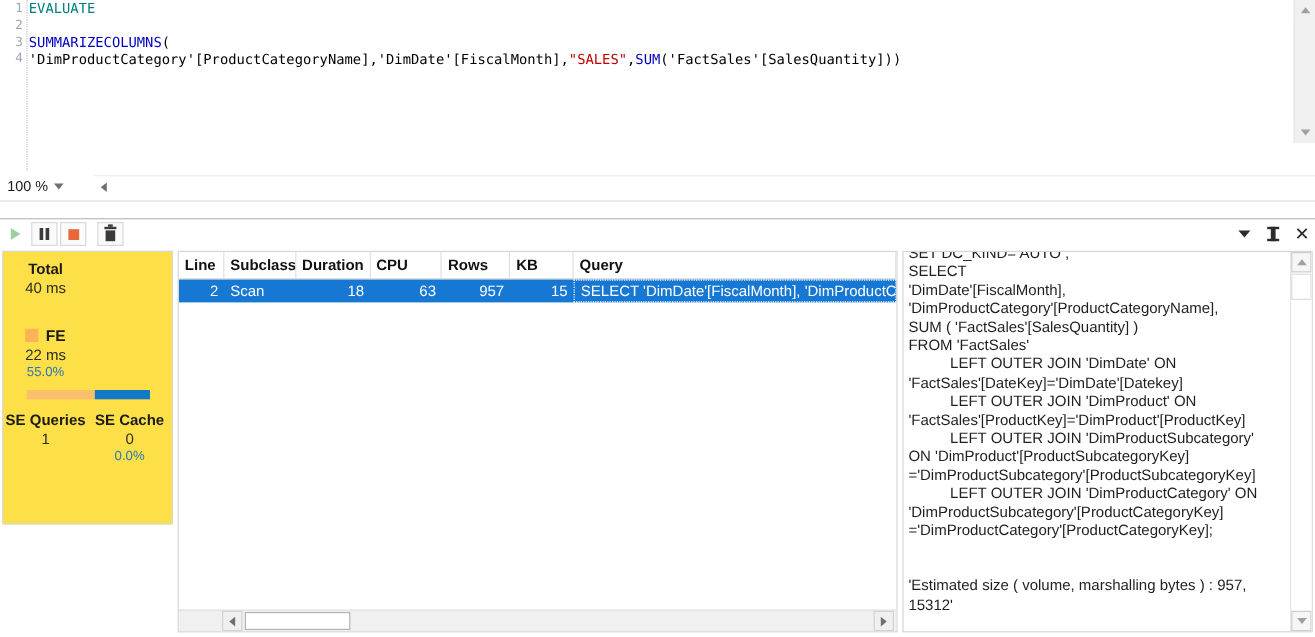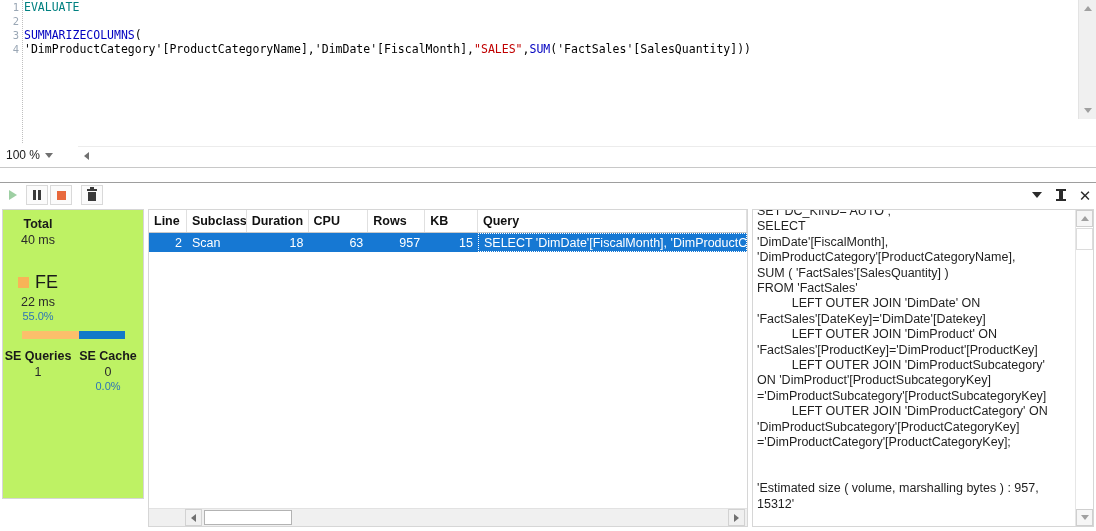--- a/index.html
+++ b/index.html
@@ -167,41 +167,41 @@
   }
   .wb-pin { position: relative; width: 10px; height: 12px; }
   .wb-pin .bar { position: absolute; left: 3px; top: 0; width: 4px; height: 12px; background: #2b2b2b; }
   .wb-pin .top { position: absolute; left: 0; top: 0; width: 10px; height: 2px; background: #2b2b2b; }
   .wb-pin .bot { position: absolute; left: 0; bottom: 0; width: 10px; height: 2px; background: #2b2b2b; }
   .wb-x { font-size: 15px; line-height: 15px; color: #2b2b2b; font-family: "Liberation Sans", sans-serif; }
 
   
   #stats-box {
     position: absolute;
-    left: 2px; top: 26px; width: 142px; height: 290px;
+    left: 2px; top: 26px; width: 142px; height: 228px;
     border: 1px solid #d6d6d6;
-    background: #bef264;
+    background: #fde047;
     box-sizing: border-box;
   }
   .stats-row { display: flex; }
   .stats-cell { width: 50%; text-align: center; }
   .st-head {
     font-weight: bold; font-size: 12.5px; color: #1a1a1a;
     padding-top: 7px;
   }
   .st-val { font-size: 12.5px; color: #2a2a2a; padding-top: 2px; }
   .st-sub { font-size: 11px; color: #2e75b6; padding-top: 1px; }
   .legend-line {
     display: flex; align-items: center; justify-content: center; gap: 6px;
     padding-top: 12px;
   }
   .sw { width: 11px; height: 11px; display: inline-block; }
   .sw-fe { background: #f8b457; }
   .sw-se { background: #1179c8; }
-  .legend-label { font-weight: normal; font-size: 18px; color: #1a1a1a; }
+  .legend-label { font-weight: bold; font-size: 13px; color: #1a1a1a; }
   #ratio-bar {
     margin: 9px 18px 0 19px;
     height: 8px; display: flex; overflow: hidden;
   }
   #ratio-fe { background: #fbbf6b; height: 8px; }
   #ratio-se { background: #1179c8; height: 8px; }
   .st-head2 { font-weight: bold; font-size: 12.5px; color: #1a1a1a; padding-top: 10px; }
 
   
   #events-grid {

